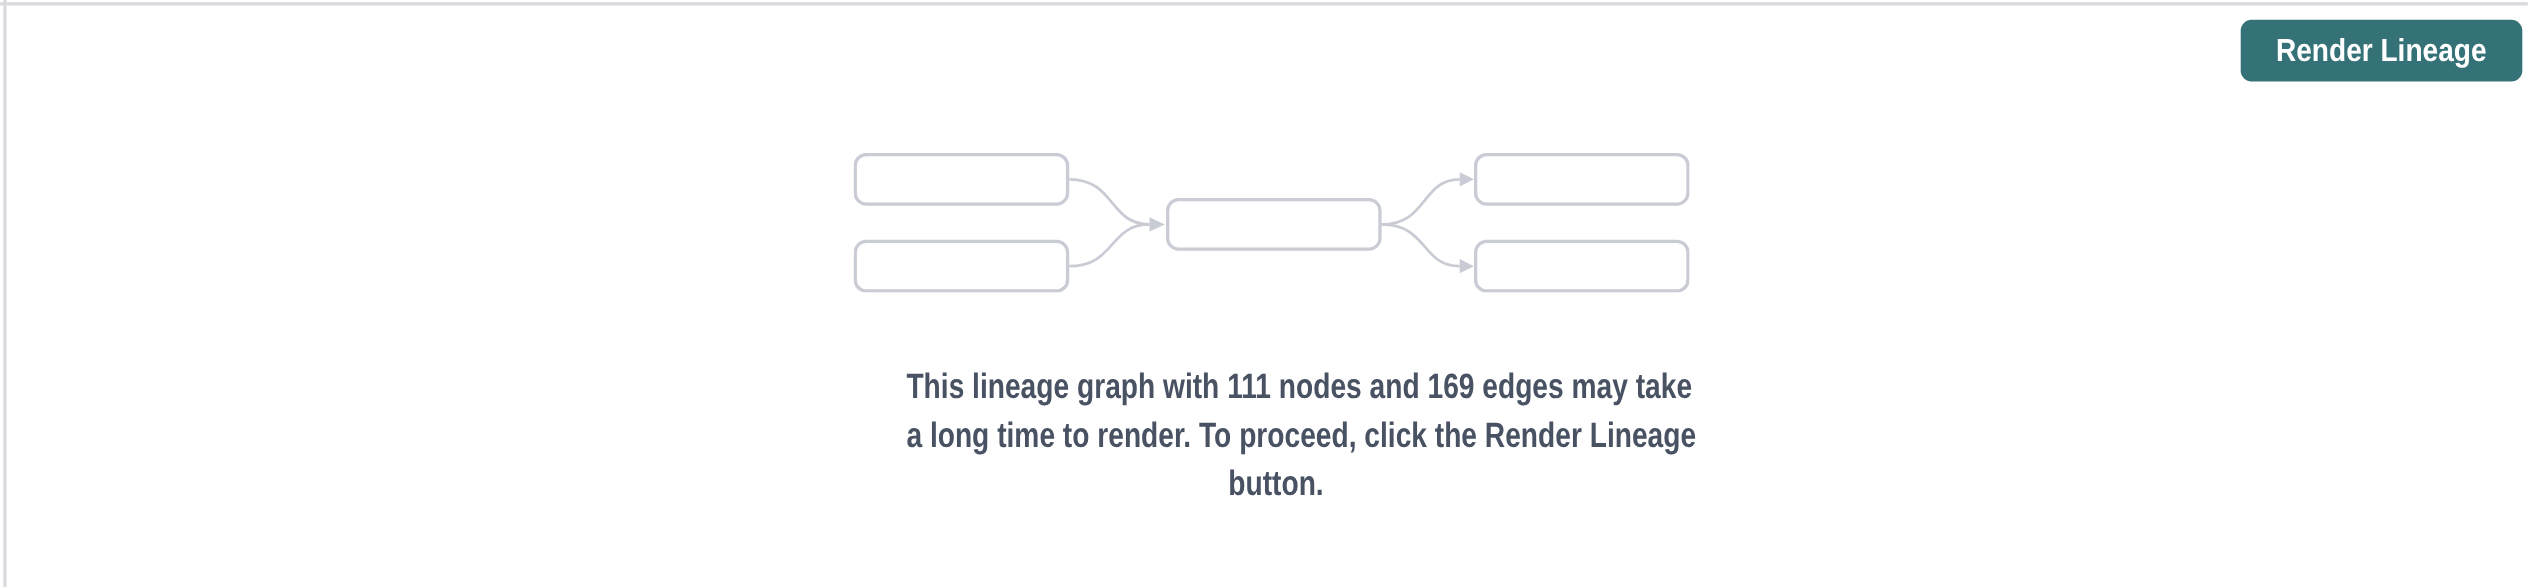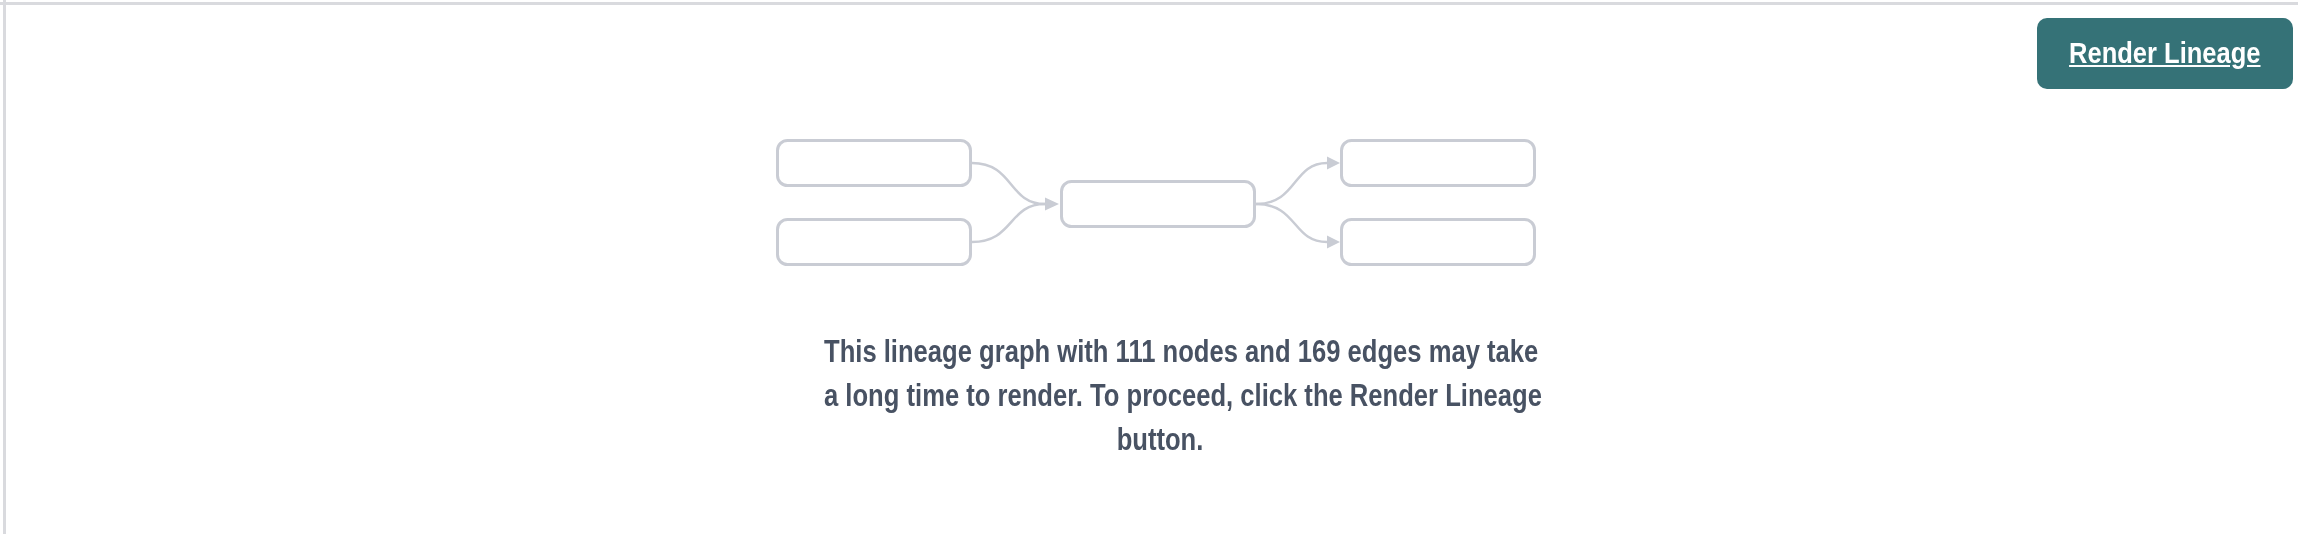--- a/index.html
+++ b/index.html
@@ -23,31 +23,30 @@
   }
   .left-border {
     position: absolute;
     left: 3px; top: 0;
     width: 3px; height: 534px;
     background: #d9dade;
   }
   .render-btn {
     position: absolute;
     left: 2037px; top: 18px;
-    width: 256px; height: 71px;
+    width: 256px; height: 56px;
     border: none;
     border-radius: 10px;
     background: #357277;
     color: #ffffff;
     display: flex;
     align-items: center;
     justify-content: center;
     cursor: pointer;
     padding: 0;
-    text-decoration: underline;
   }
   .render-btn-label {
     display: inline-block;
     font-size: 29px;
     font-weight: 700;
     color: #ffffff;
     transform: scaleX(0.88);
     transform-origin: 50% 50%;
     white-space: nowrap;
   }

